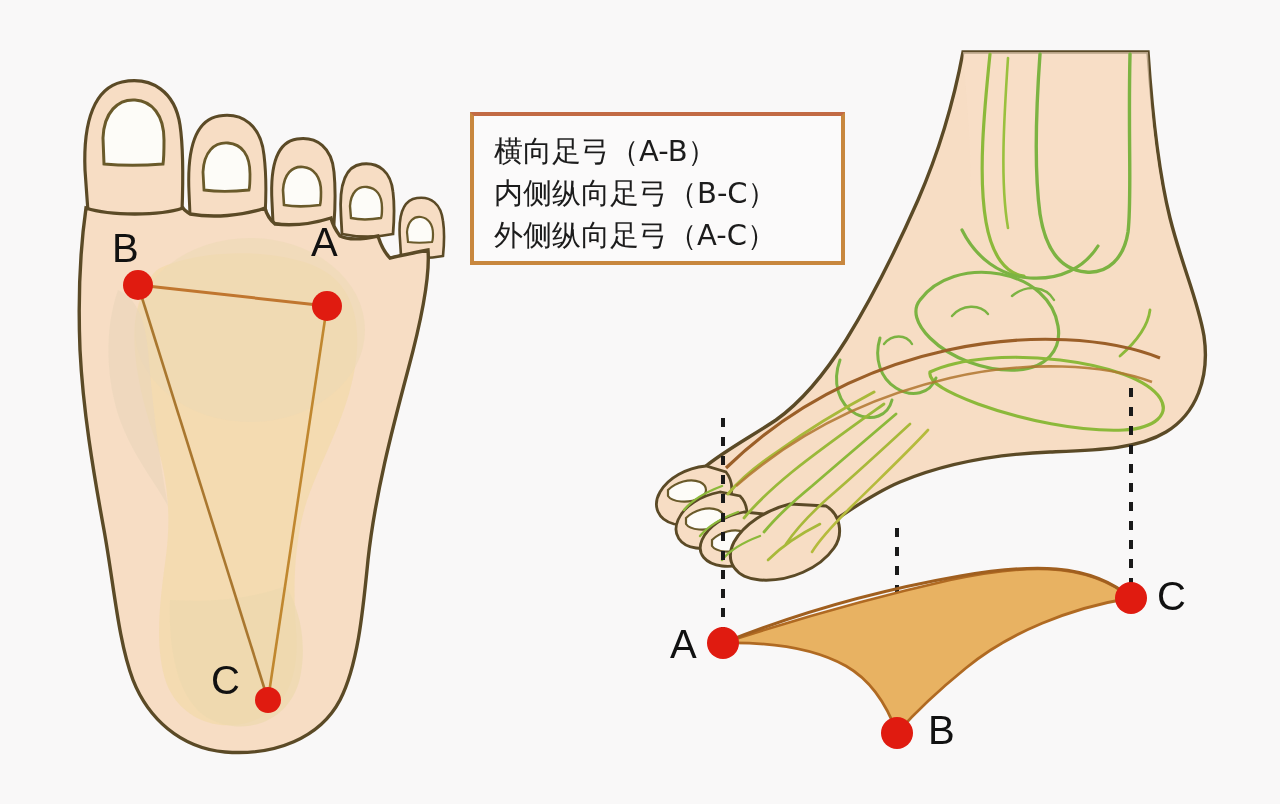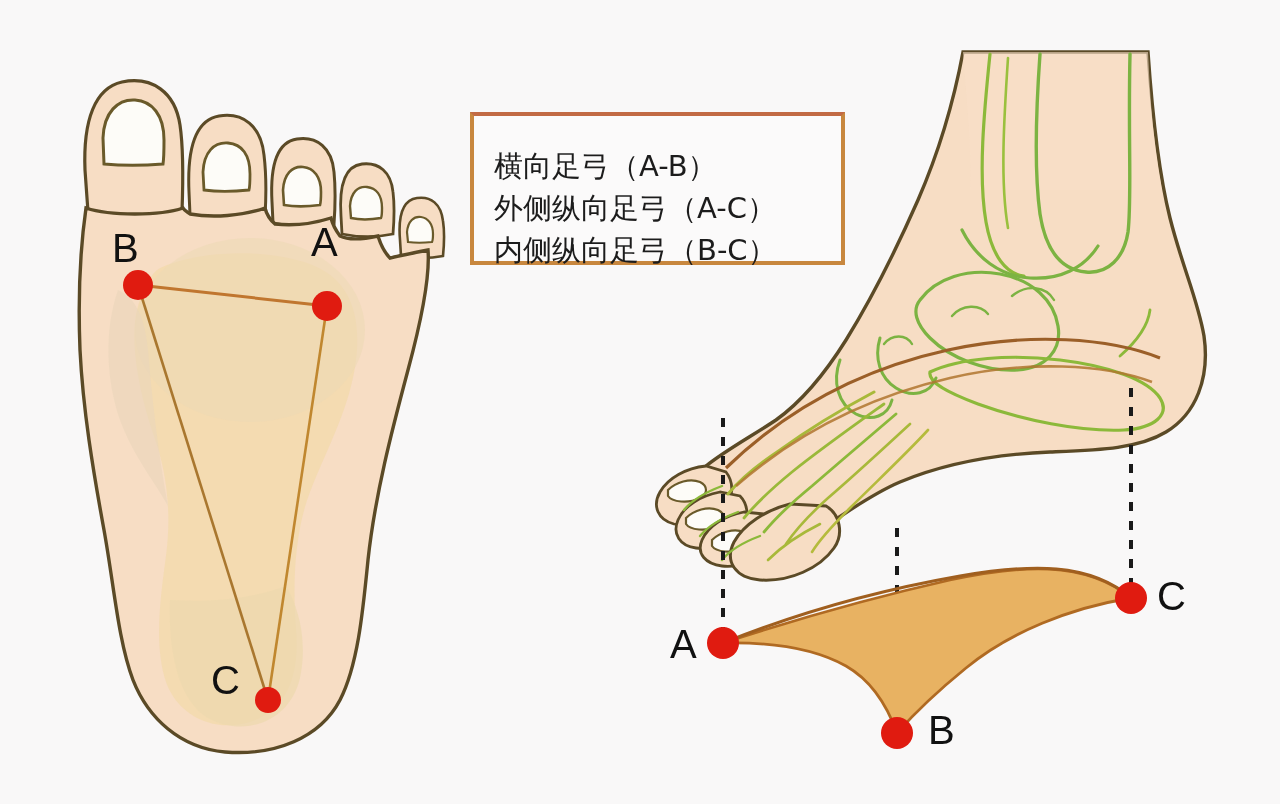--- a/index.html
+++ b/index.html
@@ -26,21 +26,21 @@
   .legend-box {
     position: absolute;
     left: 470px;
     top: 112px;
     width: 375px;
     height: 153px;
     box-sizing: border-box;
     background: #fbfafa;
     border: 4px solid #c8873e;
     border-top-color: #c26a44;
-    padding: 29px 0 0 20px;
+    padding: 14px 0 0 20px;
   }
   .legend-line {
     font-family: "DejaVu Sans", "Liberation Sans", sans-serif;
     font-size: 29px;
     line-height: 42px;
     color: #1c1c1c;
     white-space: nowrap;
     letter-spacing: 0px;
   }
   .pt-label {
@@ -212,22 +212,22 @@
       <path d="M 723 643 C 800 612 880 590 960 576 C 1030 564 1090 562 1131 598" fill="none" stroke="#a05f1f" stroke-width="3"></path>
 
       <circle cx="723" cy="643" r="16" fill="#e01b10"></circle>
       <circle cx="897" cy="733" r="16" fill="#e01b10"></circle>
       <circle cx="1131" cy="598" r="16" fill="#e01b10"></circle>
     </g>
   </svg>
 
   <div class="legend-box">
     <div class="legend-line">横向足弓（A-B）</div>
+    <div class="legend-line">内侧纵向足弓（B-C）</div>
     <div class="legend-line">外侧纵向足弓（A-C）</div>
-    <div class="legend-line">内侧纵向足弓（B-C）</div>
   </div>
 
   <div class="pt-label" style="left:112px; top:228px;">B</div>
   <div class="pt-label" style="left:311px; top:222px;">A</div>
   <div class="pt-label" style="left:211px; top:660px;">C</div>
 
   <div class="pt-label" style="left:670px; top:624px;">A</div>
   <div class="pt-label" style="left:928px; top:710px;">B</div>
   <div class="pt-label" style="left:1157px; top:576px;">C</div>
 

